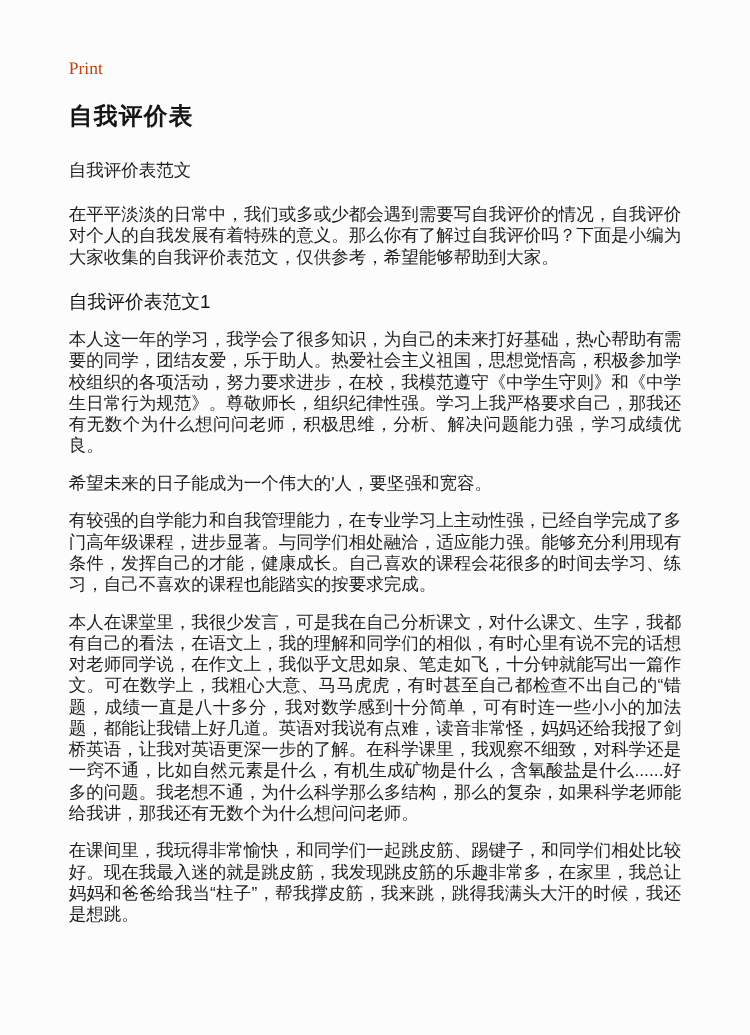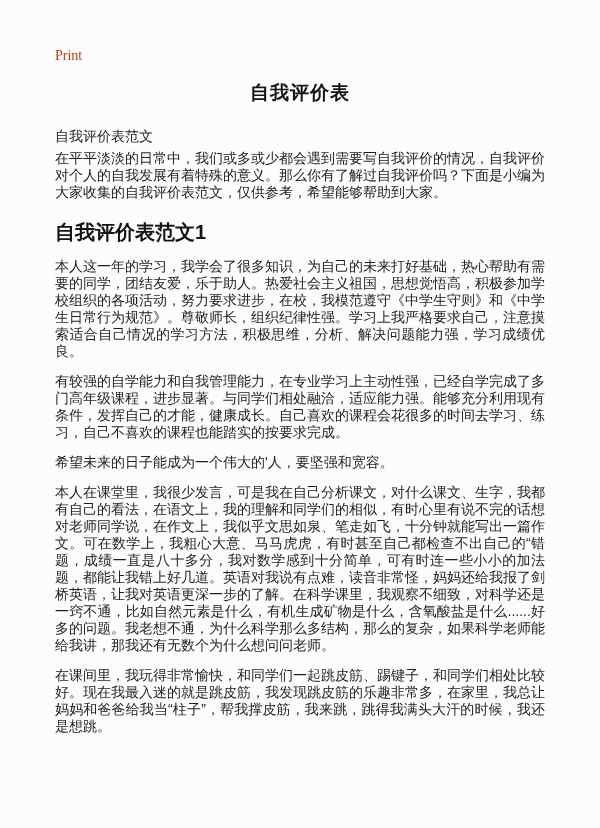--- a/index.html
+++ b/index.html
@@ -23,67 +23,66 @@
     font-size: 14px;
     color: #c2410c;
     text-decoration: none;
     margin: 0 0 10px 0;
     cursor: pointer;
   }
   .doc-title {
     margin: 6px 0 20px 0;
     font-size: 19px;
     font-weight: bold;
-    text-align: center;
     letter-spacing: 1px;
     color: #151515;
   }
   .subtitle {
-    margin: 0 0 3px 0;
+    margin: 0 0 16px 0;
     font-size: 14px;
     line-height: 21px;
   }
   .para {
     margin: 0 0 13px 0;
     font-size: 14px;
     line-height: 17px;
     text-align: justify;
     text-justify: inter-ideograph;
     word-break: break-all;
     color: #1e1e1e;
   }
   .section-heading {
     margin: 18px 0 12px 0;
-    font-size: 20px;
-    font-weight: bold;
+    font-size: 15px;
+    font-weight: normal;
     color: #141414;
   }
 </style>
 </head>
 <body>
 
 <div class="page">
 
   <a class="print-link">Print</a>
 
   <h1 class="doc-title">自我评价表</h1>
 
   <div class="doc-body">
 
     <p class="subtitle">自我评价表范文</p>
 
     <p class="para">在平平淡淡的日常中，我们或多或少都会遇到需要写自我评价的情况，自我评价对个人的自我发展有着特殊的意义。那么你有了解过自我评价吗？下面是小编为大家收集的自我评价表范文，仅供参考，希望能够帮助到大家。</p>
 
     <h2 class="section-heading">自我评价表范文1</h2>
 
-    <p class="para">本人这一年的学习，我学会了很多知识，为自己的未来打好基础，热心帮助有需要的同学，团结友爱，乐于助人。热爱社会主义祖国，思想觉悟高，积极参加学校组织的各项活动，努力要求进步，在校，我模范遵守《中学生守则》和《中学生日常行为规范》。尊敬师长，组织纪律性强。学习上我严格要求自己，注意摸索适合自己情况的学习方法，积极思维，分析、解决问题能力强，学习成绩优良。</p>
+    <p class="para">本人这一年的学习，我学会了很多知识，为自己的未来打好基础，热心帮助有需要的同学，团结友爱，乐于助人。热爱社会主义祖国，思想觉悟高，积极参加学校组织的各项活动，努力要求进步，在校，我模范遵守《中学生守则》和《中学生日常行为规范》。尊敬师长，组织纪律性强。学习上我严格要求自己，那我还有无数个为什么想问问老师，积极思维，分析、解决问题能力强，学习成绩优良。</p>
+
+    <p class="para">希望未来的日子能成为一个伟大的'人，要坚强和宽容。</p>
 
     <p class="para">有较强的自学能力和自我管理能力，在专业学习上主动性强，已经自学完成了多门高年级课程，进步显著。与同学们相处融洽，适应能力强。能够充分利用现有条件，发挥自己的才能，健康成长。自己喜欢的课程会花很多的时间去学习、练习，自己不喜欢的课程也能踏实的按要求完成。</p>
-
-    <p class="para">希望未来的日子能成为一个伟大的'人，要坚强和宽容。</p>
 
 
     <p class="para">本人在课堂里，我很少发言，可是我在自己分析课文，对什么课文、生字，我都有自己的看法，在语文上，我的理解和同学们的相似，有时心里有说不完的话想对老师同学说，在作文上，我似乎文思如泉、笔走如飞，十分钟就能写出一篇作文。可在数学上，我粗心大意、马马虎虎，有时甚至自己都检查不出自己的“错题，成绩一直是八十多分，我对数学感到十分简单，可有时连一些小小的加法题，都能让我错上好几道。英语对我说有点难，读音非常怪，妈妈还给我报了剑桥英语，让我对英语更深一步的了解。在科学课里，我观察不细致，对科学还是一窍不通，比如自然元素是什么，有机生成矿物是什么，含氧酸盐是什么......好多的问题。我老想不通，为什么科学那么多结构，那么的复杂，如果科学老师能给我讲，那我还有无数个为什么想问问老师。</p>
 
     <p class="para">在课间里，我玩得非常愉快，和同学们一起跳皮筋、踢键子，和同学们相处比较好。现在我最入迷的就是跳皮筋，我发现跳皮筋的乐趣非常多，在家里，我总让妈妈和爸爸给我当“柱子”，帮我撑皮筋，我来跳，跳得我满头大汗的时候，我还是想跳。</p>
 
   </div>
 </div>
 
 </body></html>

